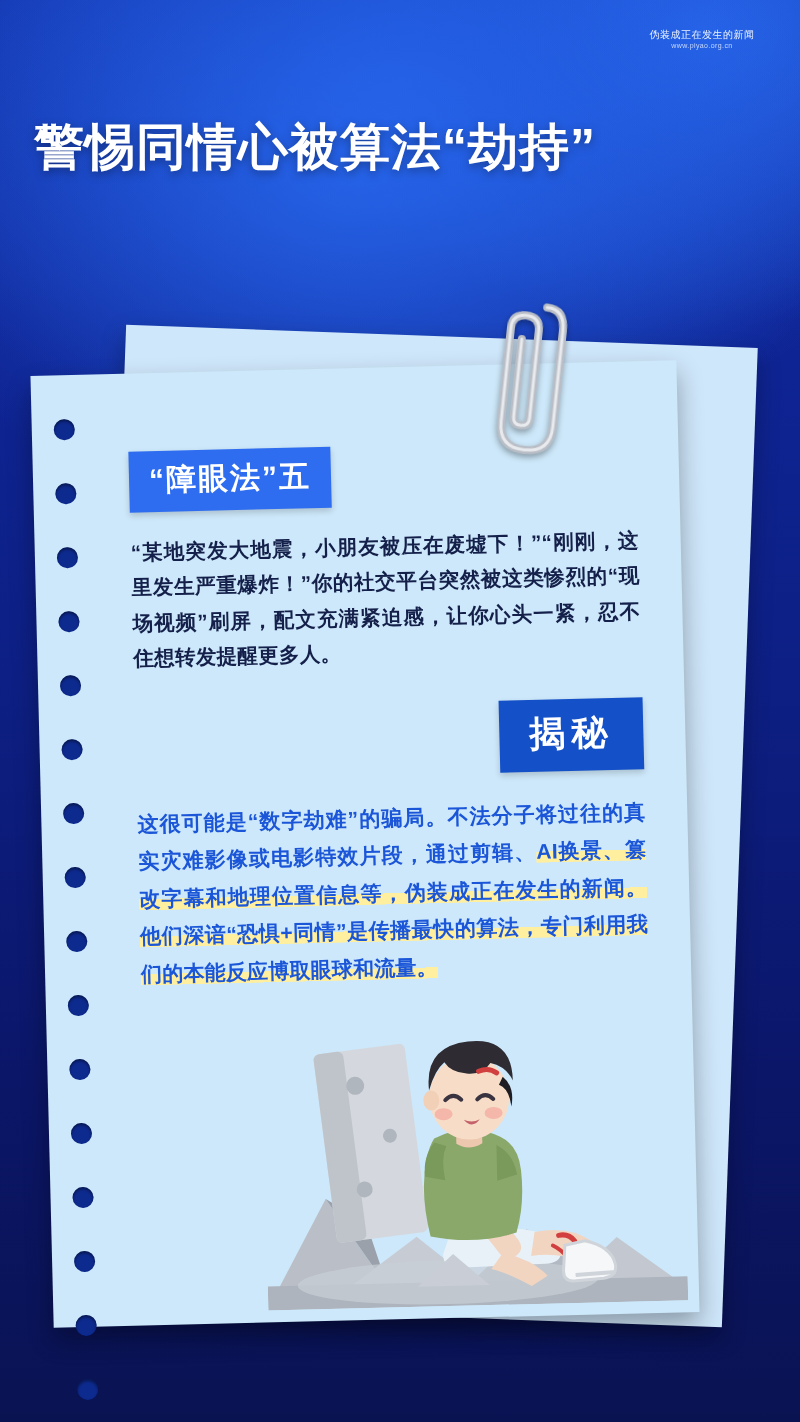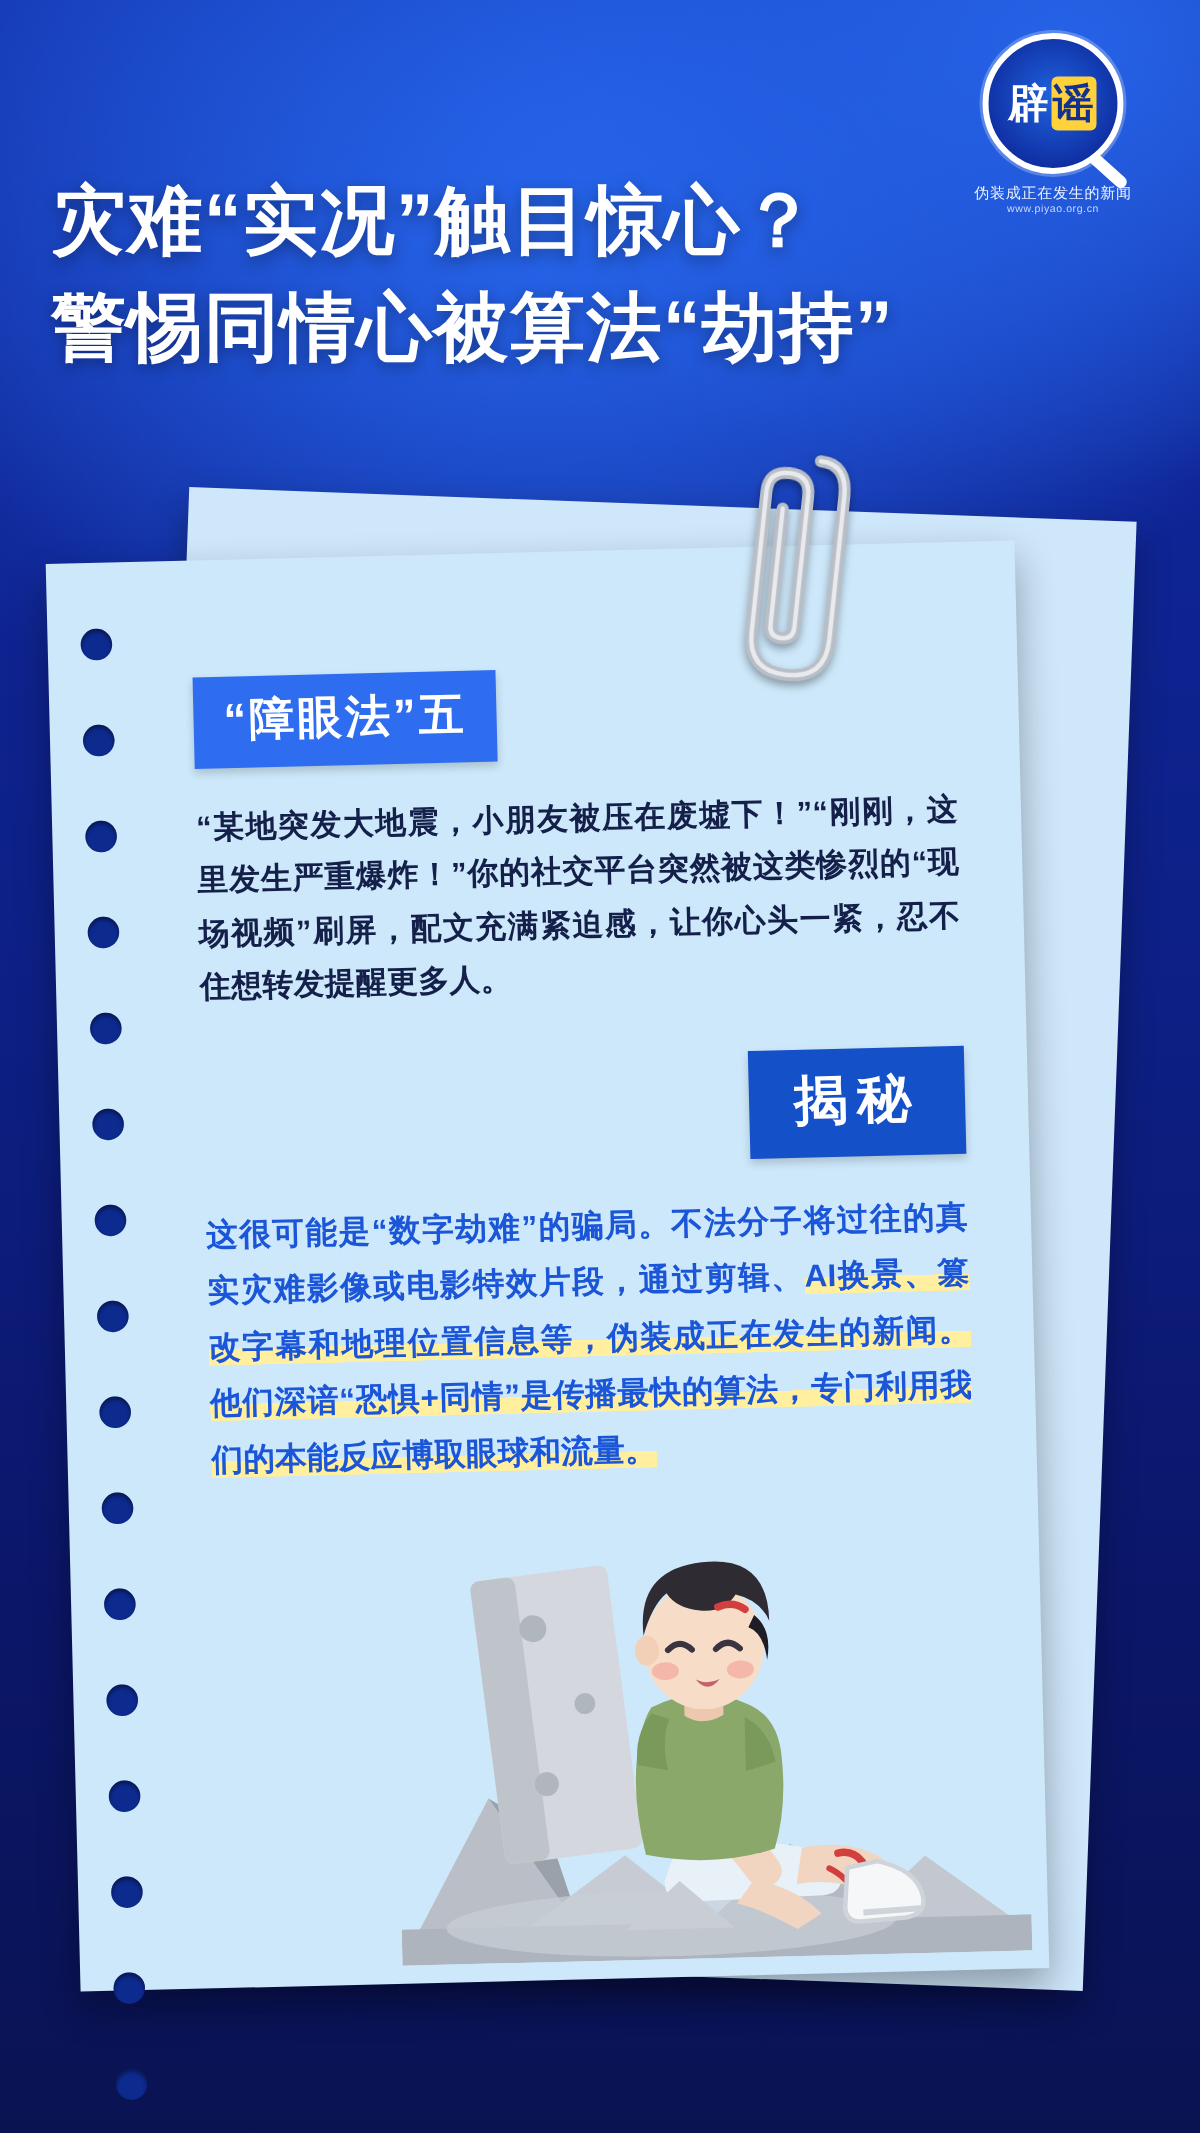--- a/index.html
+++ b/index.html
@@ -214,32 +214,25 @@
     width: 420px;
     height: 320px;
   }
 </style>
 </head>
 <body>
 
 <div id="poster">
 
   <div class="logo">
-    <div class="logo-circle">
-      <div class="cn">
-        <span>辟</span><span class="mid">谣</span>
-      </div>
-      <div class="logo-handle"></div>
-    </div>
     <div class="logo-line1">伪装成正在发生的新闻</div>
     <div class="logo-line2">www.piyao.org.cn</div>
   </div>
 
   <div class="headline">
-    <div class="hl">灾难“实况”触目惊心？</div>
     <div class="hl">警惕同情心被算法“劫持”</div>
   </div>
 
   <div class="paper-back"></div>
 
   <div class="paper-front">
 
     <div class="holes">
       <i></i>
       <i></i>

